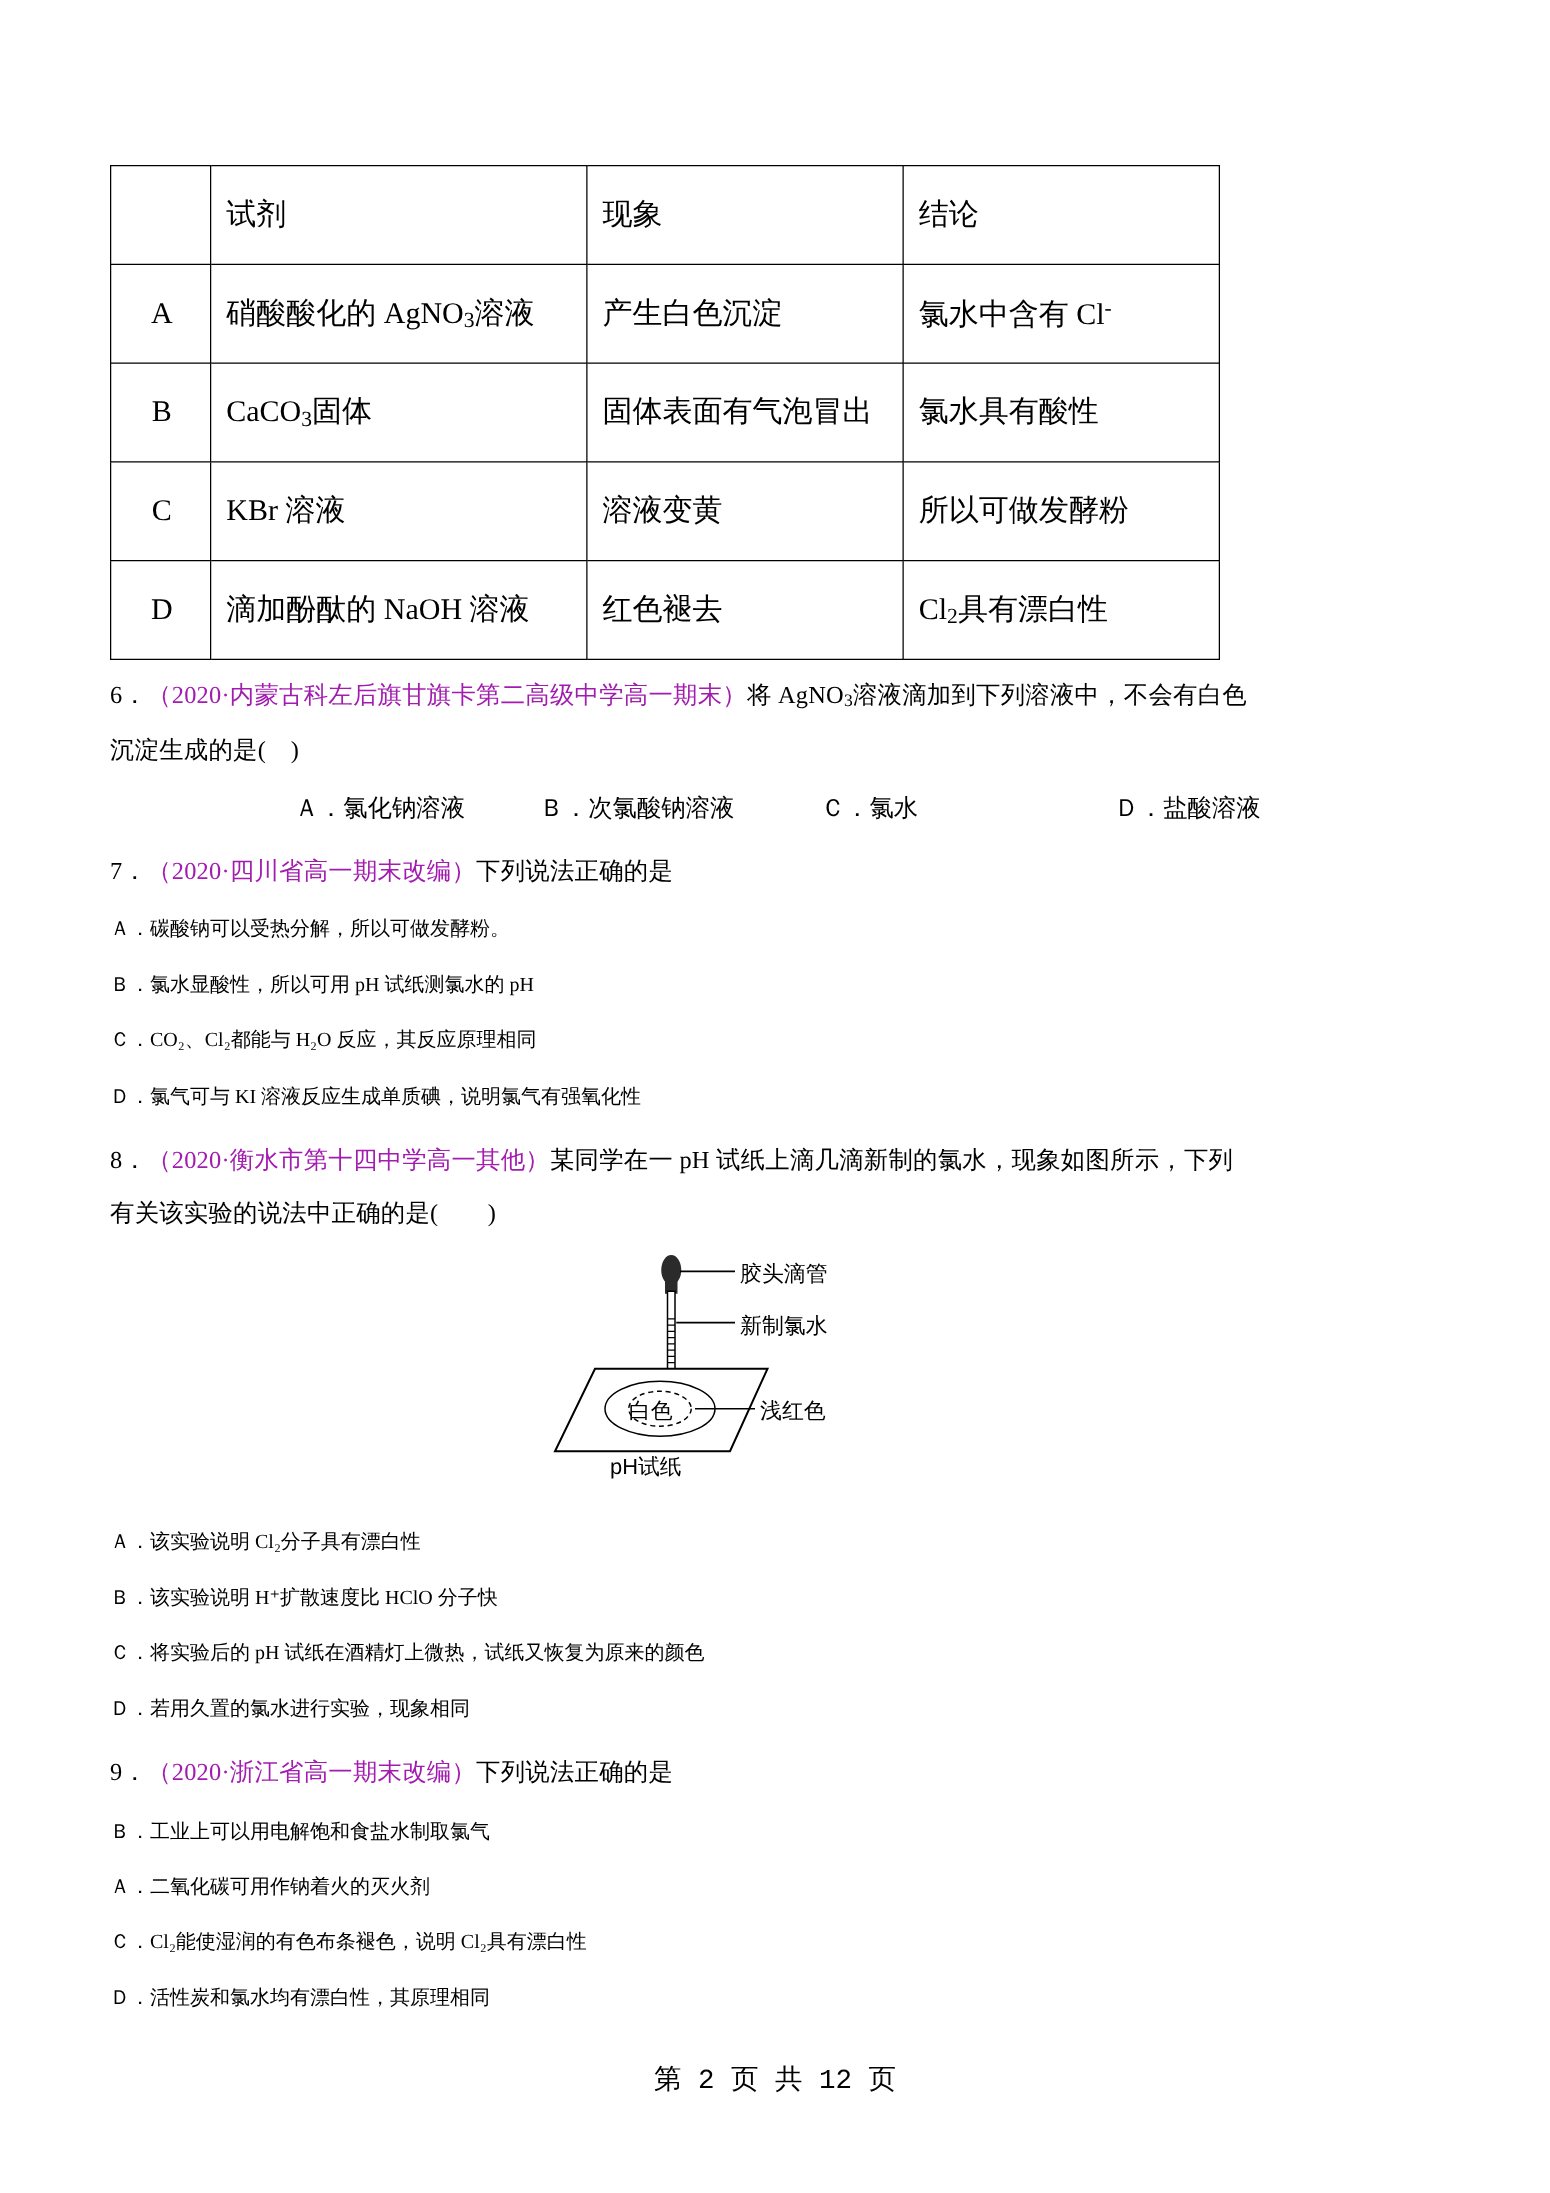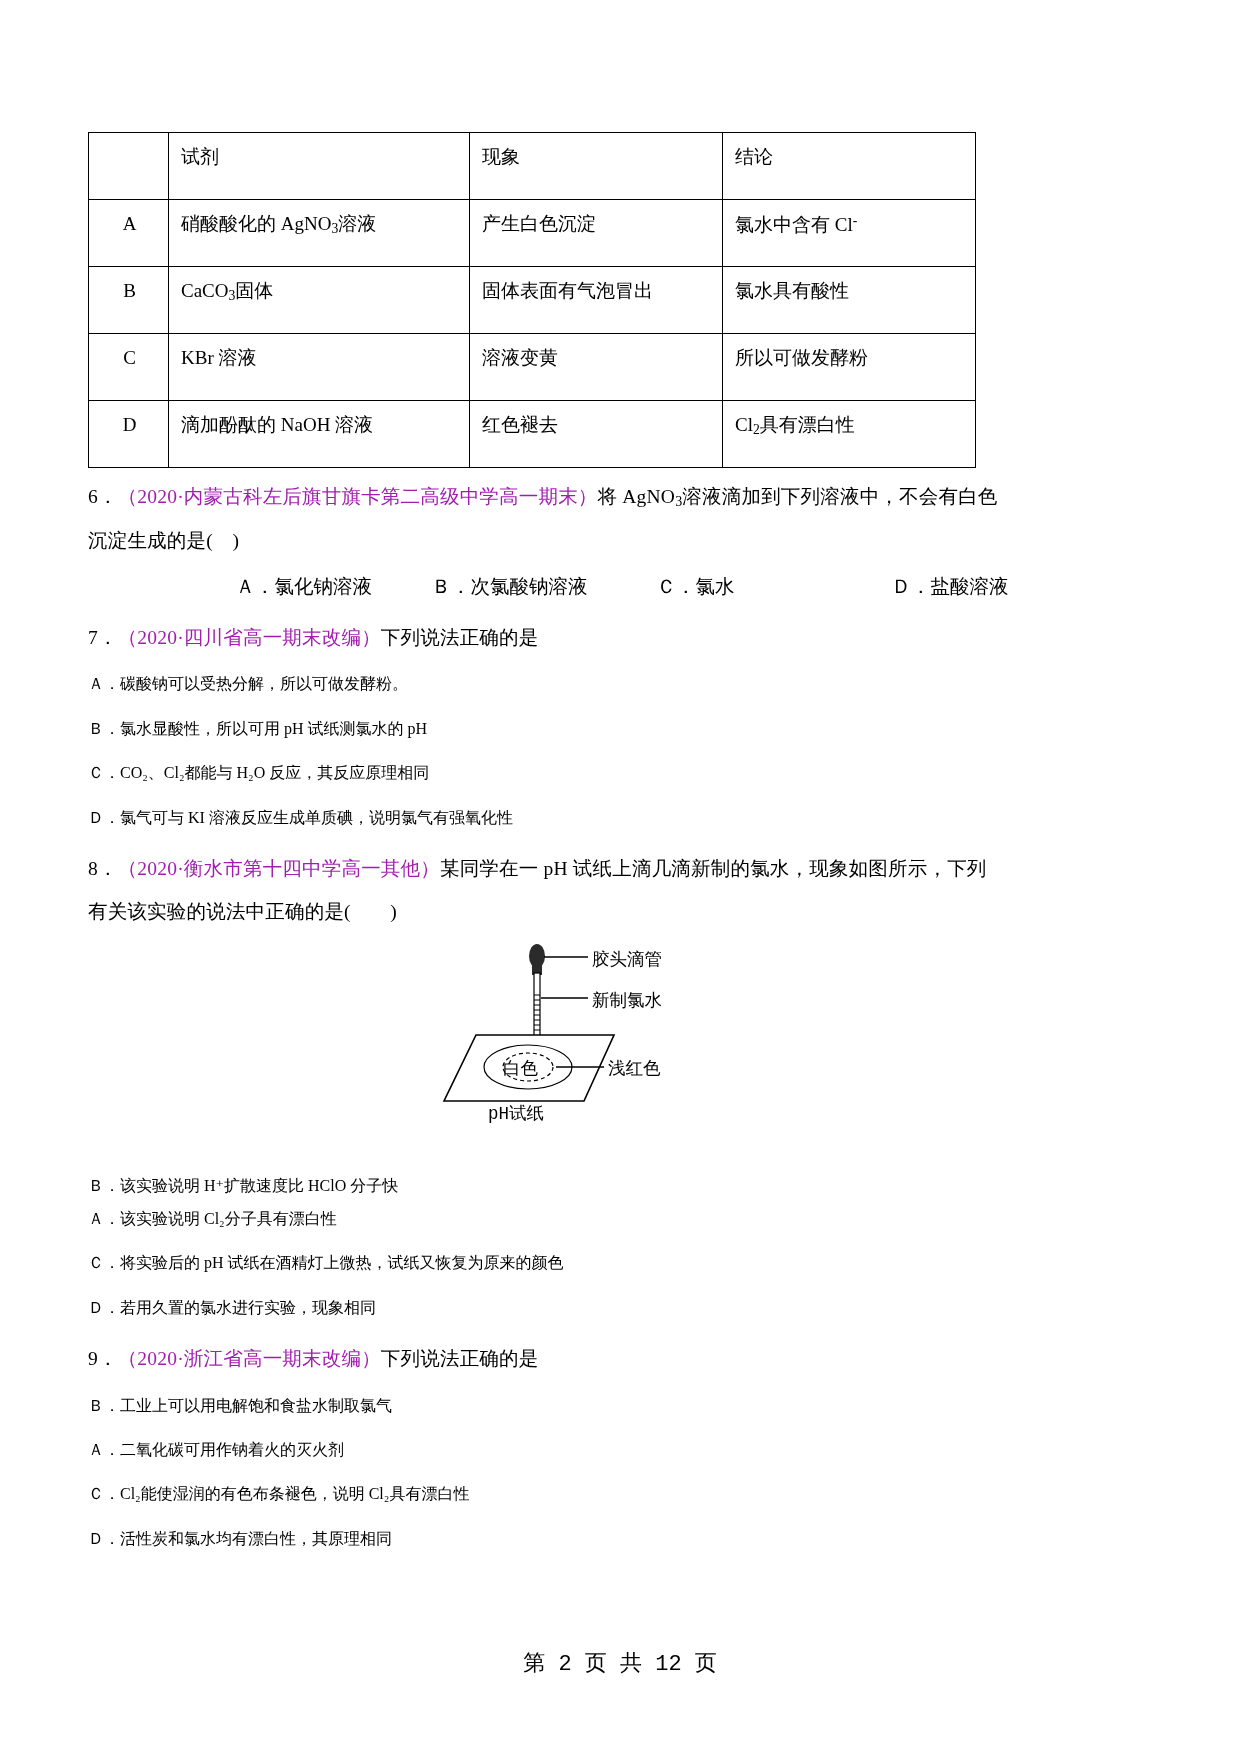--- a/index.html
+++ b/index.html
@@ -30,23 +30,23 @@
 
   
   table.qtable {
     border-collapse: collapse;
     width: 795px;
     table-layout: fixed;
     margin: 0 0 0 0;
   }
   table.qtable td {
     border: 1.3px solid #000;
-    padding: 12px 10px 12px 12px;
+    padding: 24px 10px 12px 12px;
     vertical-align: top;
-    font-size: 19px;
+    font-size: 24px;
     line-height: 1.3;
     height: 42px;
     font-family: "Liberation Serif", "DejaVu Serif", serif;
   }
   .col-idx { width: 57px; text-align: center; }
   .col-a   { width: 278px; }
   .col-b   { width: 230px; }
   .col-c   { width: 230px; }
 
   sub { font-size: 0.72em; vertical-align: -0.22em; }
@@ -91,21 +91,21 @@
   .figure {
     position: absolute;
     left: 348px;
     top: 0;
     width: 340px;
     height: 200px;
   }
   .fig-label {
     position: absolute;
     font-size: 17.5px;
-    font-family: Liberation Mono, monospace;
+    font-family: Liberation Sans, sans-serif;
     white-space: nowrap;
   }
 
   .footer {
     position: absolute;
     left: 0;
     top: 1648px;
     width: 1240px;
     text-align: center;
     font-size: 22px;
@@ -216,22 +216,22 @@
         </svg>
 
         <span class="fig-label" style="left:156px; top:4px;">胶头滴管</span>
         <span class="fig-label" style="left:156px; top:45px;">新制氯水</span>
         <span class="fig-label" style="left:67px; top:113px;">白色</span>
         <span class="fig-label" style="left:172px; top:113px;">浅红色</span>
         <span class="fig-label" style="left:52px; top:158px;">pH试纸</span>
       </div>
     </div>
 
+    <div class="optline" style="margin-top:10px"><span>Ａ．</span><span>该实验说明 Cl₂分子具有漂白性</span></div>
     <div class="optline"><span>Ｂ．</span><span>该实验说明 H⁺扩散速度比 HClO 分子快</span></div>
-    <div class="optline" style="margin-top:10px"><span>Ａ．</span><span>该实验说明 Cl₂分子具有漂白性</span></div>
     <div class="optline"><span>Ｃ．</span><span>将实验后的 pH 试纸在酒精灯上微热，试纸又恢复为原来的颜色</span></div>
     <div class="optline"><span>Ｄ．</span><span>若用久置的氯水进行实验，现象相同</span></div>
 
     <div class="qline" style="margin-top:26px">
       <span class="qnum">9．</span><span class="src">（2020·浙江省高一期末改编）</span><span class="qbody">下列说法正确的是</span>
     </div>
     <div class="optline"><span>Ｂ．</span><span>工业上可以用电解饱和食盐水制取氯气</span></div>
     <div class="optline"><span>Ａ．</span><span>二氧化碳可用作钠着火的灭火剂</span></div>
     <div class="optline"><span>Ｃ．</span><span>Cl₂能使湿润的有色布条褪色，说明 Cl₂具有漂白性</span></div>
     <div class="optline"><span>Ｄ．</span><span>活性炭和氯水均有漂白性，其原理相同</span></div>

